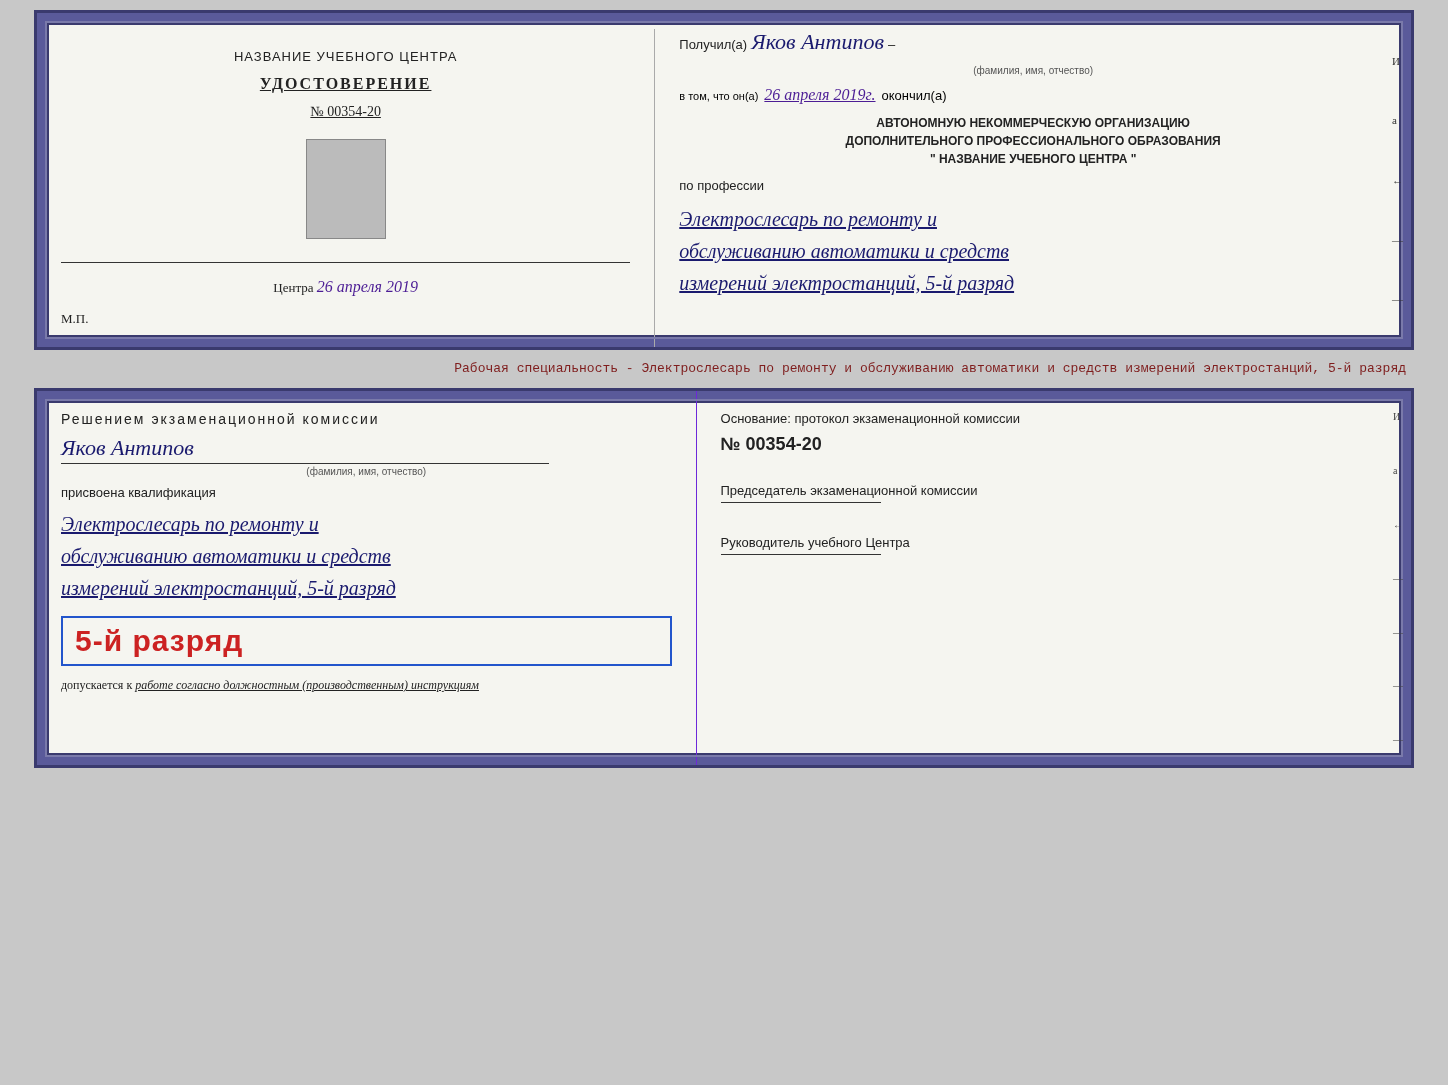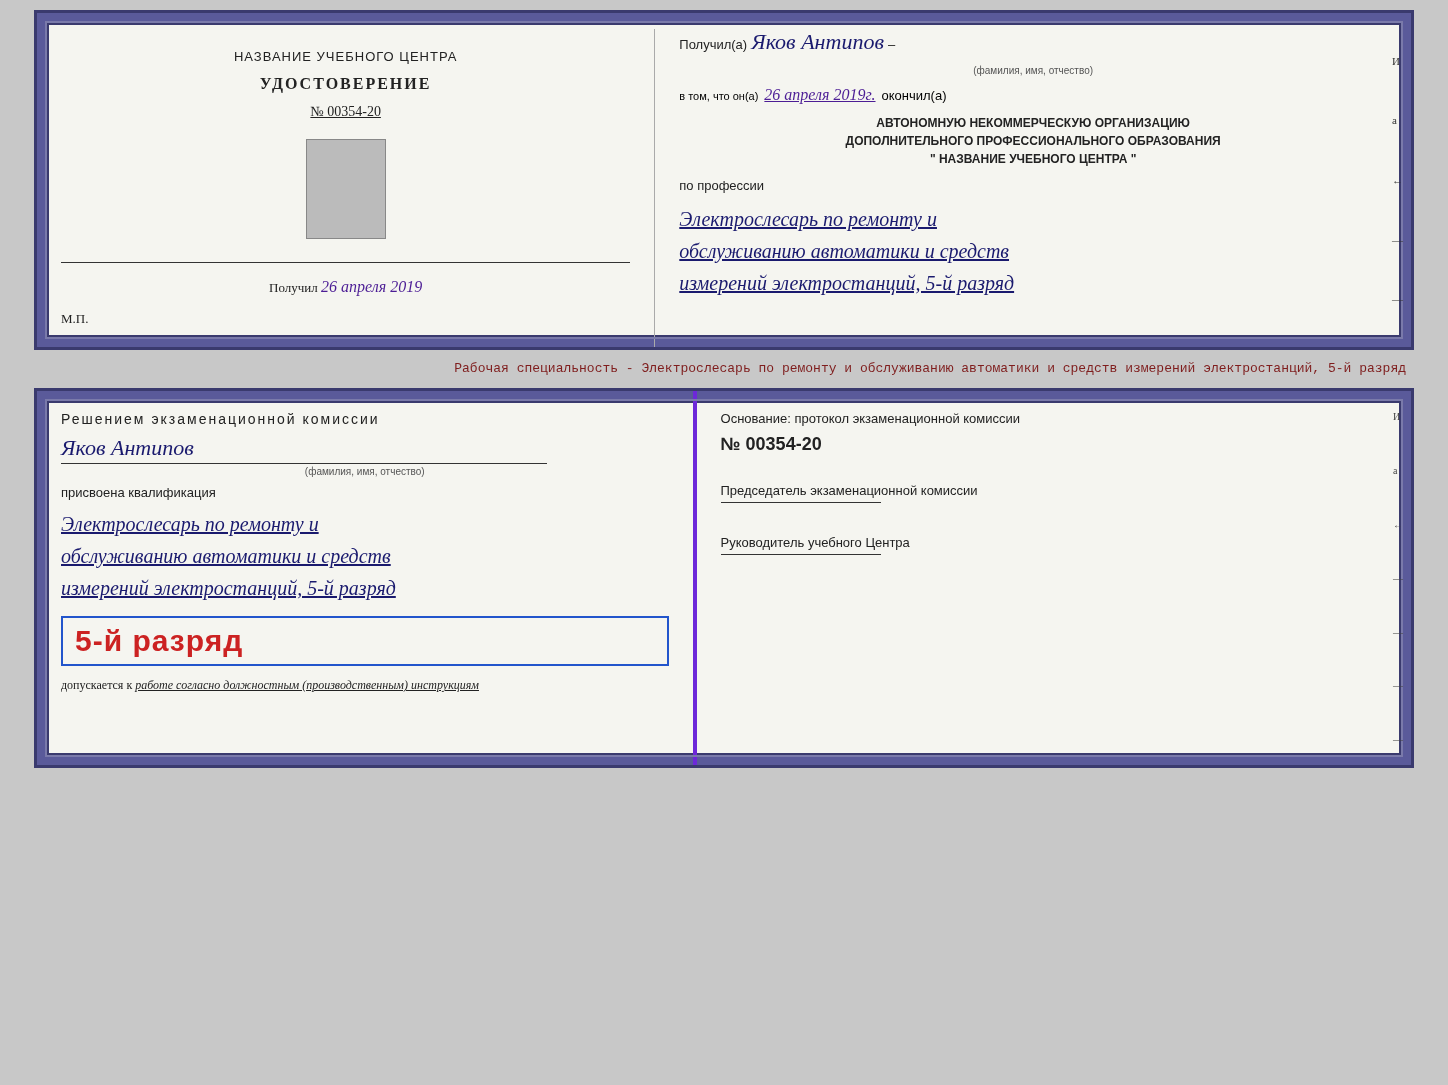--- a/index.html
+++ b/index.html
@@ -69,20 +69,21 @@
       color: #222;
       font-family: Arial, sans-serif;
     }
 
     .cert-title {
       font-size: 16px;
       letter-spacing: 2px;
       font-weight: bold;
       text-align: left;
       color: #222;
+      text-decoration: underline;
     }
 
     .cert-number {
       font-size: 14px;
       text-align: center;
       color: #222;
       text-decoration: underline;
     }
 
     .photo-placeholder {
@@ -203,21 +204,21 @@
       content: '';
       position: absolute;
       top: 8px; left: 8px; right: 8px; bottom: 8px;
       border: 2px solid #7a7aaa;
       pointer-events: none;
     }
 
     .bottom-left {
       width: 48%;
       padding: 20px 24px;
-      border-right: 4px solid #6d28d9;
+      border-right: 1px solid #6d28d9;
       display: flex;
       flex-direction: column;
       gap: 8px;
     }
 
     .bottom-right {
       width: 52%;
       padding: 20px 24px;
       display: flex;
       flex-direction: column;
@@ -292,21 +293,21 @@
 
   <div class="top-doc">
 
     <div class="doc-left">
       <div class="center-title">НАЗВАНИЕ УЧЕБНОГО ЦЕНТРА</div>
       <div class="cert-title">УДОСТОВЕРЕНИЕ</div>
       <div class="cert-number">№ 00354-20</div>
       <div class="photo-placeholder"></div>
       <div style="width:100%; border-top:1px solid #333; margin:4px 0;"></div>
       <div class="issued-line">
-        <span>Получил</span>
+        <span>Центра</span>
         <span class="handwritten-medium">26 апреля 2019</span>
       </div>
       <div class="mp-line">М.П.</div>
     </div>
 
     <div class="doc-right">
       <div class="recipient-line">
         <span style="font-family:Arial,sans-serif;font-size:13px;">Получил(а)</span>
         <span class="handwritten">Яков Антипов</span>
         <span style="font-family:Arial,sans-serif;font-size:13px;">–</span>

